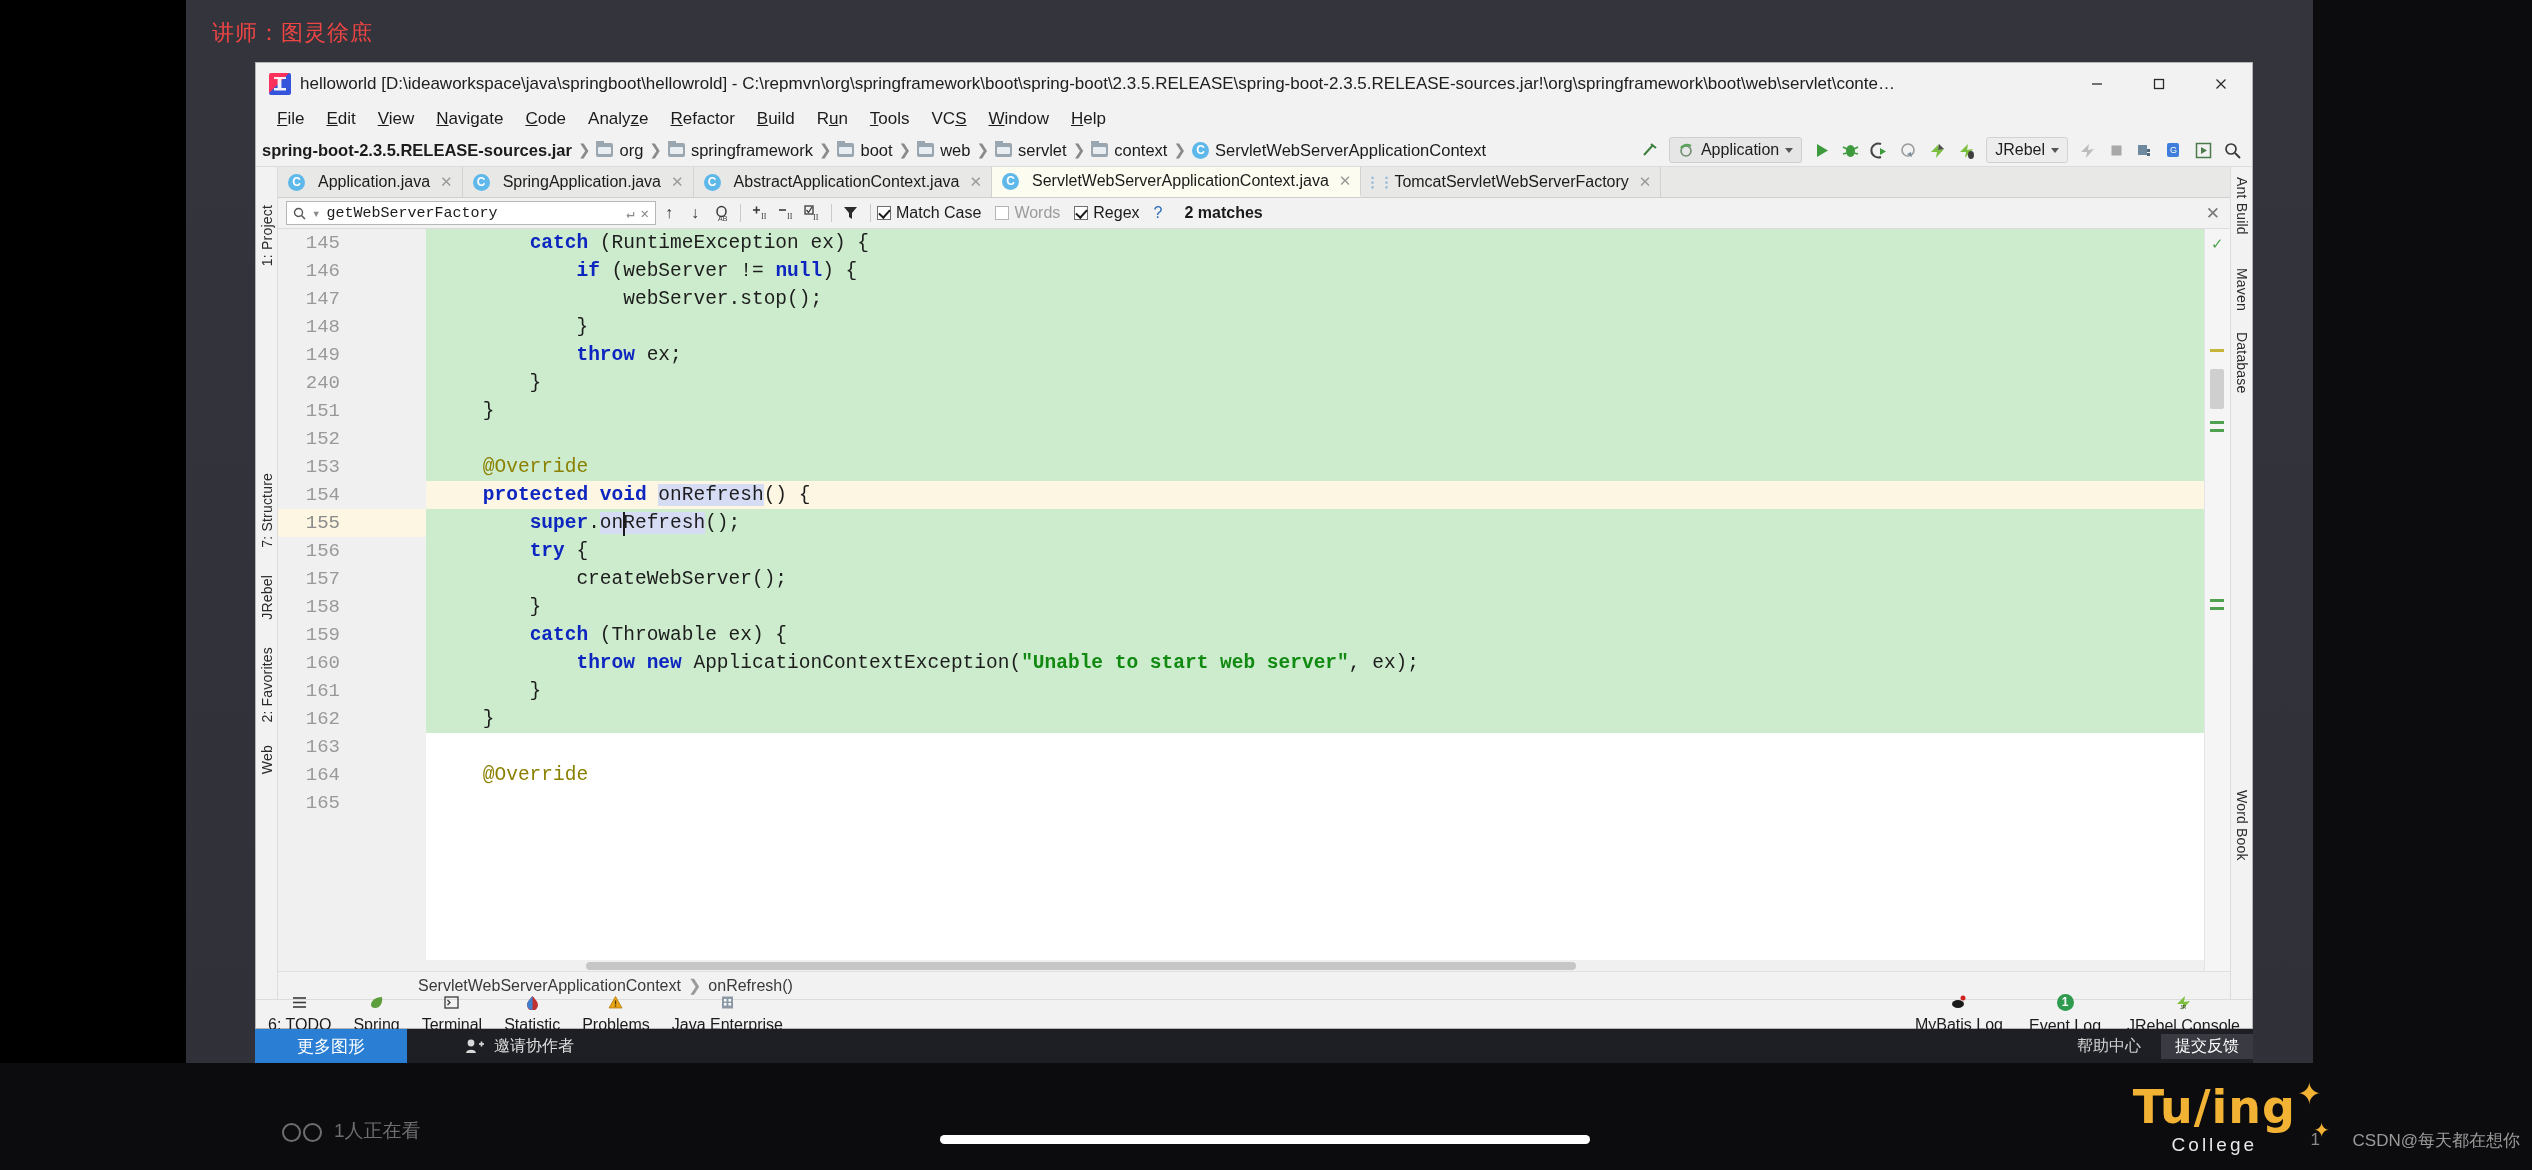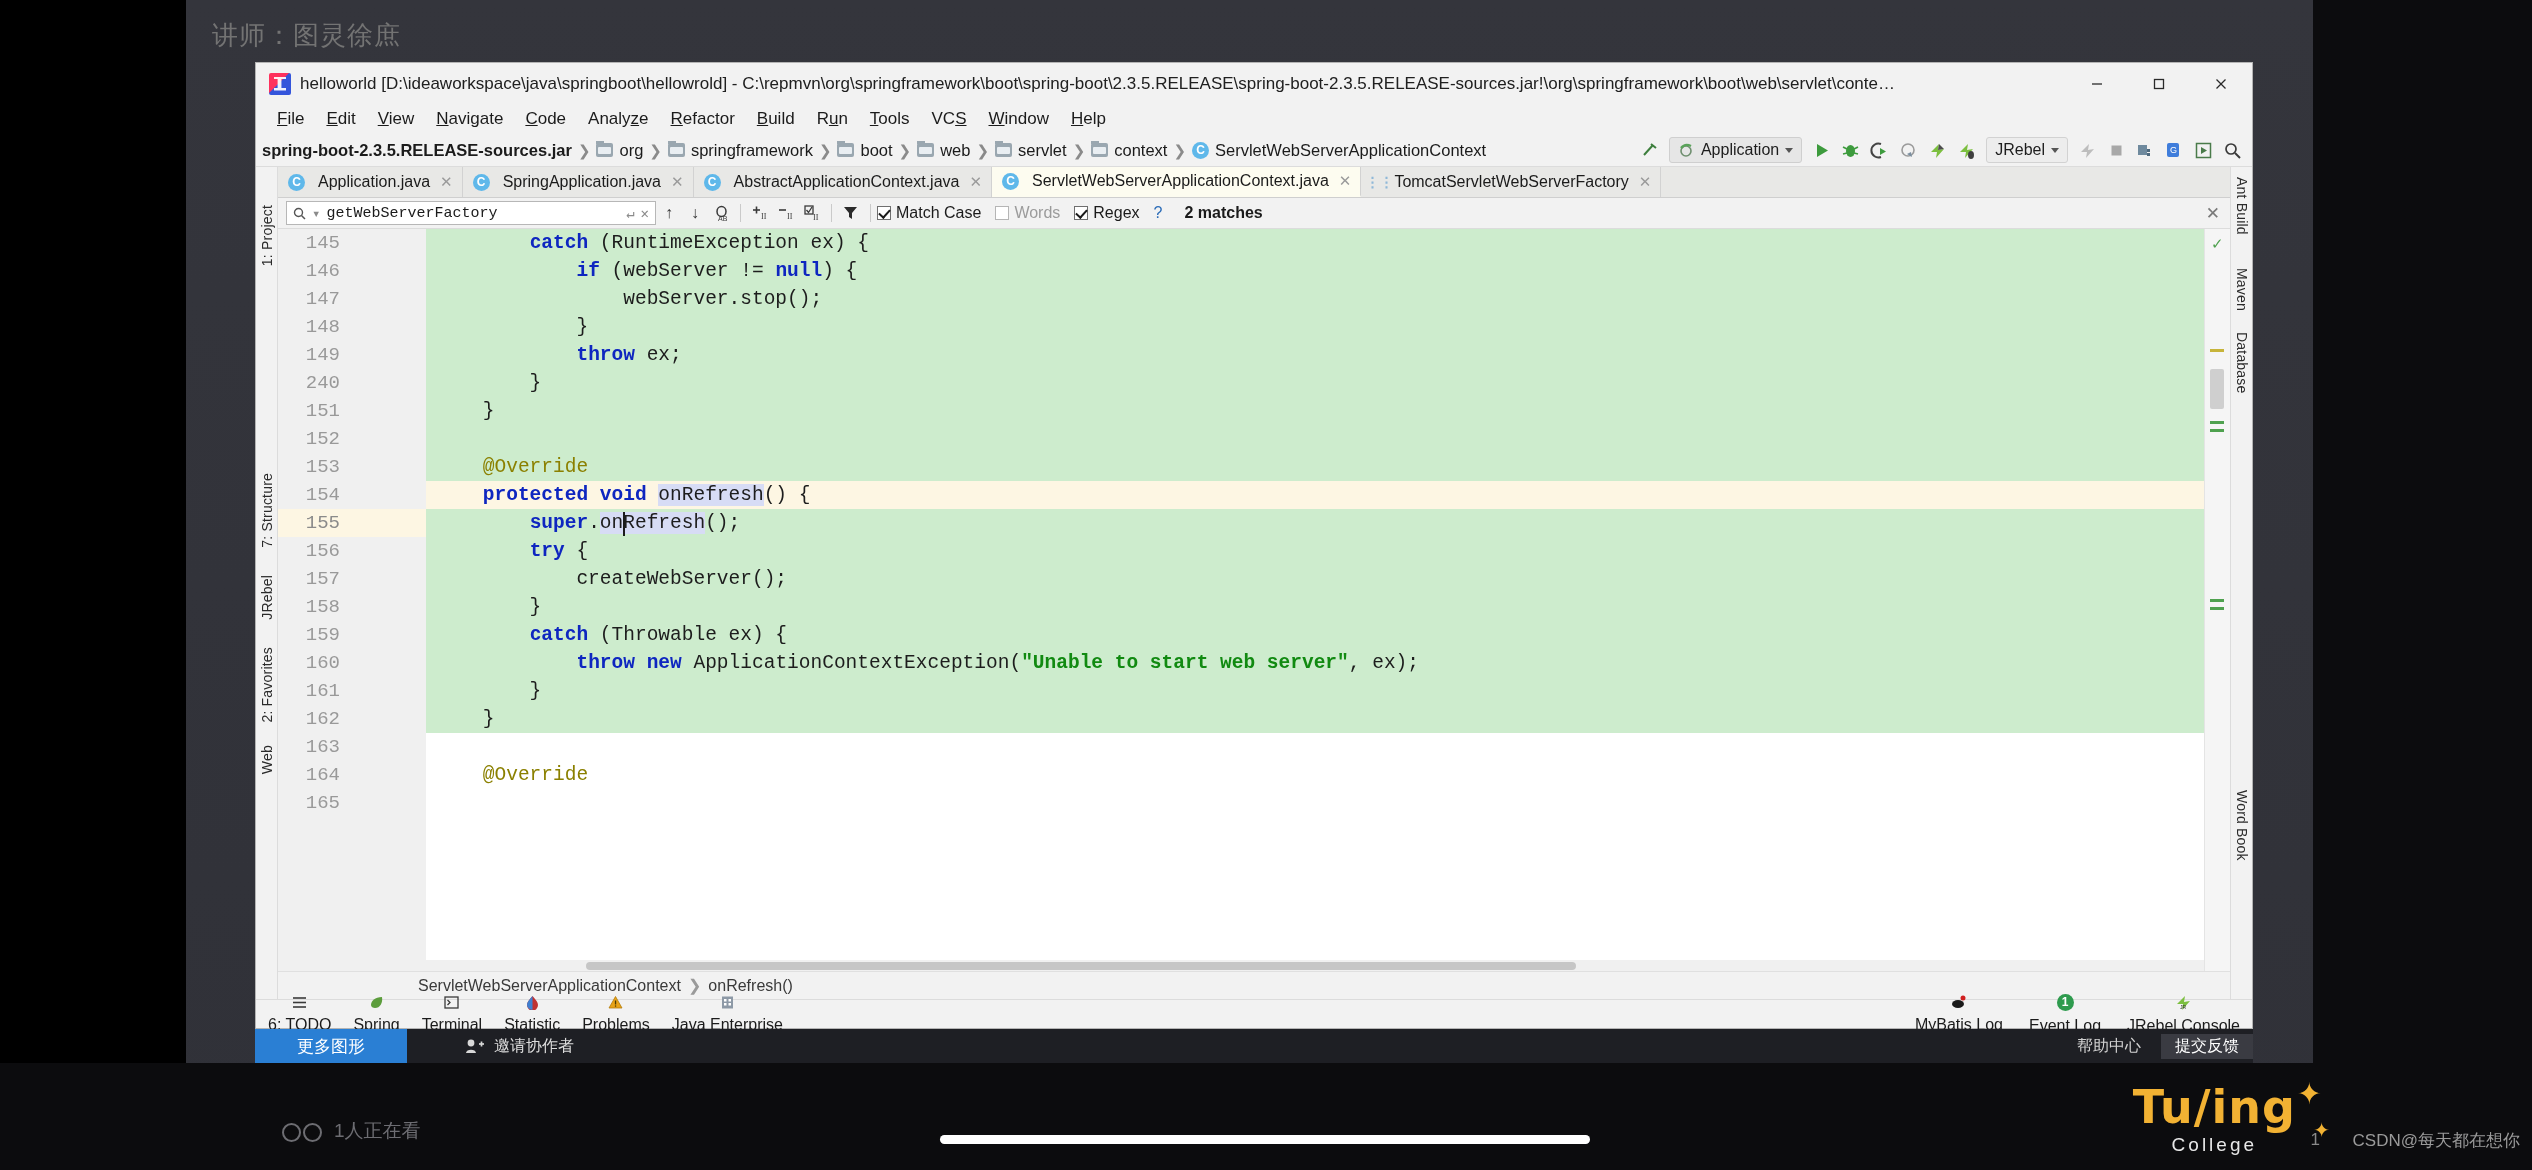--- a/index.html
+++ b/index.html
@@ -20,21 +20,21 @@
   .vid-bg-right {
     position: absolute; left: 2313px; top: 0; width: 219px; height: 1170px;
     background: #0c0c0e;
   }
   .vid-bg-left {
     position: absolute; left: 0; top: 0; width: 186px; height: 1170px;
     background: #000;
   }
   .teacher-label {
     position: absolute; left: 212px; top: 18px;
-    color: #737373; font-size: 26px; letter-spacing: 1px;
+    color: #ef4444; font-size: 22px; letter-spacing: 1px;
     font-family: "DejaVu Sans", sans-serif;
     text-align: right;
   }
 
   
   .ide {
     position: absolute; left: 255px; top: 62px; width: 1998px; height: 967px;
     background: #f2f2f2;
     border: 1px solid #b4b4b4;
     display: flex; flex-direction: column;
@@ -75,21 +75,21 @@
   .menu-item {
     padding: 3px 11px; font-size: 17px; color: #1b1b1b; white-space: nowrap;
   }
   .menu-item u { text-decoration: underline; }
 
   
   .navbar {
     height: 33px; background: #f2f2f2; display: flex; align-items: center;
     flex: 0 0 33px; padding-left: 6px; border-bottom: 1px solid #dcdcdc;
   }
-  .crumbs { display: flex; align-items: flex-end; overflow: hidden; flex: 1 1 auto; }
+  .crumbs { display: flex; align-items: center; overflow: hidden; flex: 1 1 auto; }
   .crumb { display: flex; align-items: center; font-size: 16.5px; white-space: nowrap; color:#1b1b1b; }
   .crumb.bold { font-weight: bold; }
   .crumb-sep { color: #8a8a8a; margin: 0 6px; font-size: 15px; }
   .ico-folder {
     width: 17px; height: 14px; margin-right: 6px; background: #9aa7b0; border-radius: 2px;
     position: relative; flex: 0 0 17px;
   }
   .ico-folder::before{
     content:""; position:absolute; left:0; top:-3px; width:8px; height:4px;
     background:#9aa7b0; border-radius:1px 1px 0 0;

